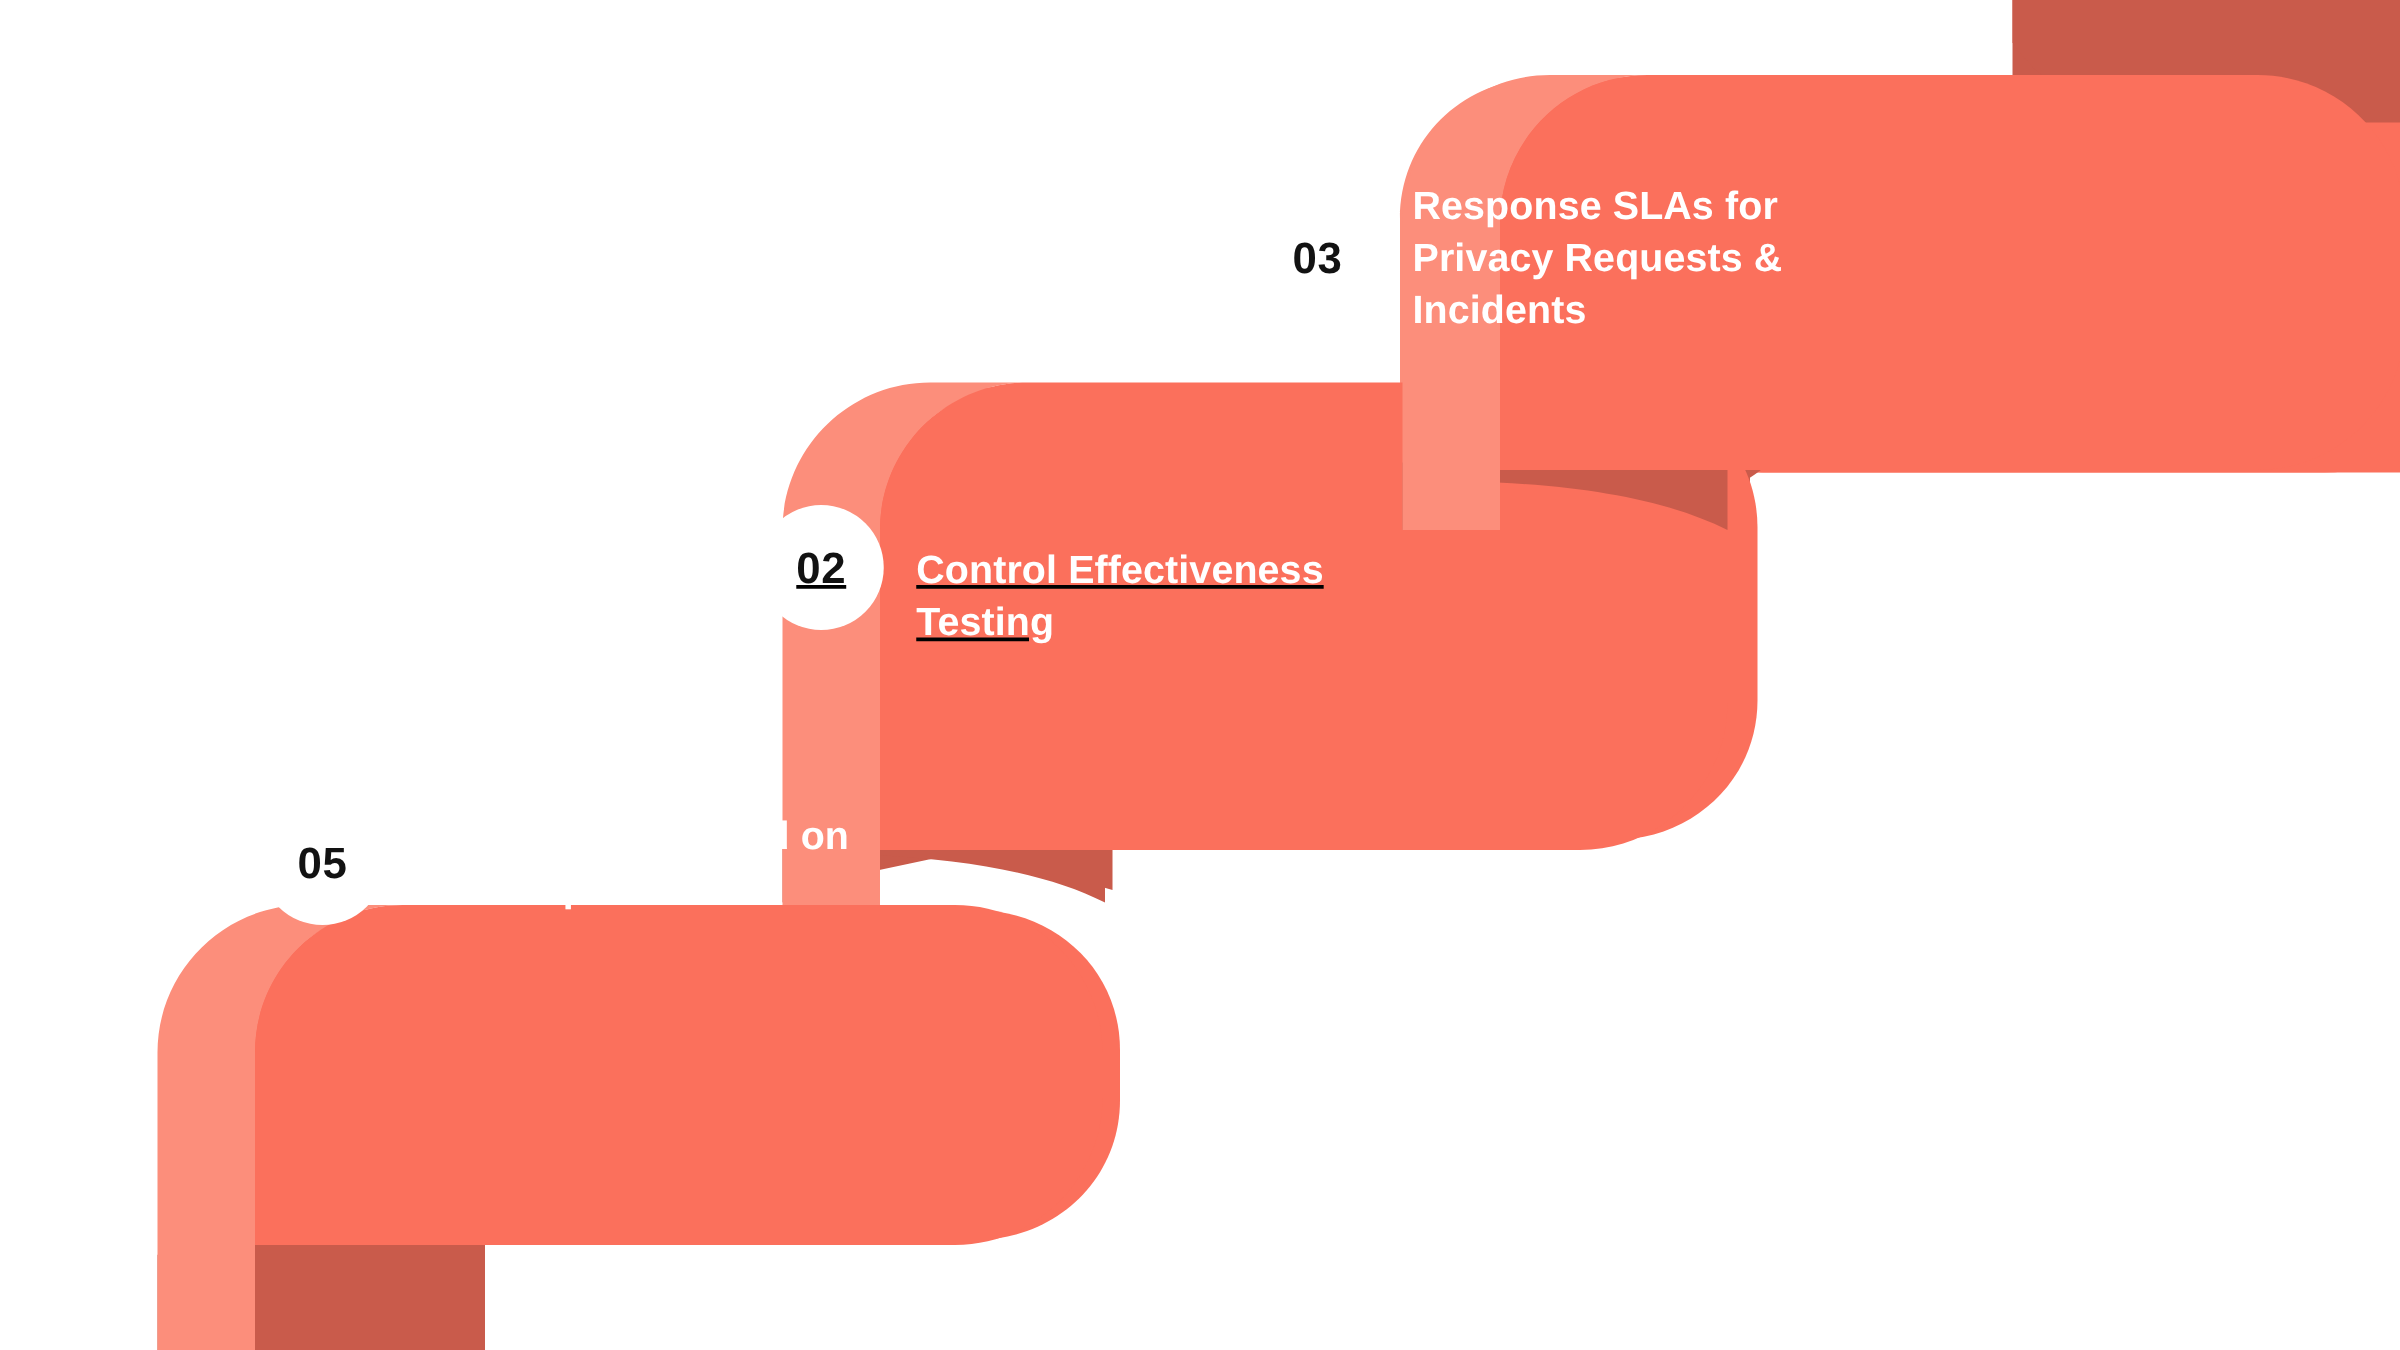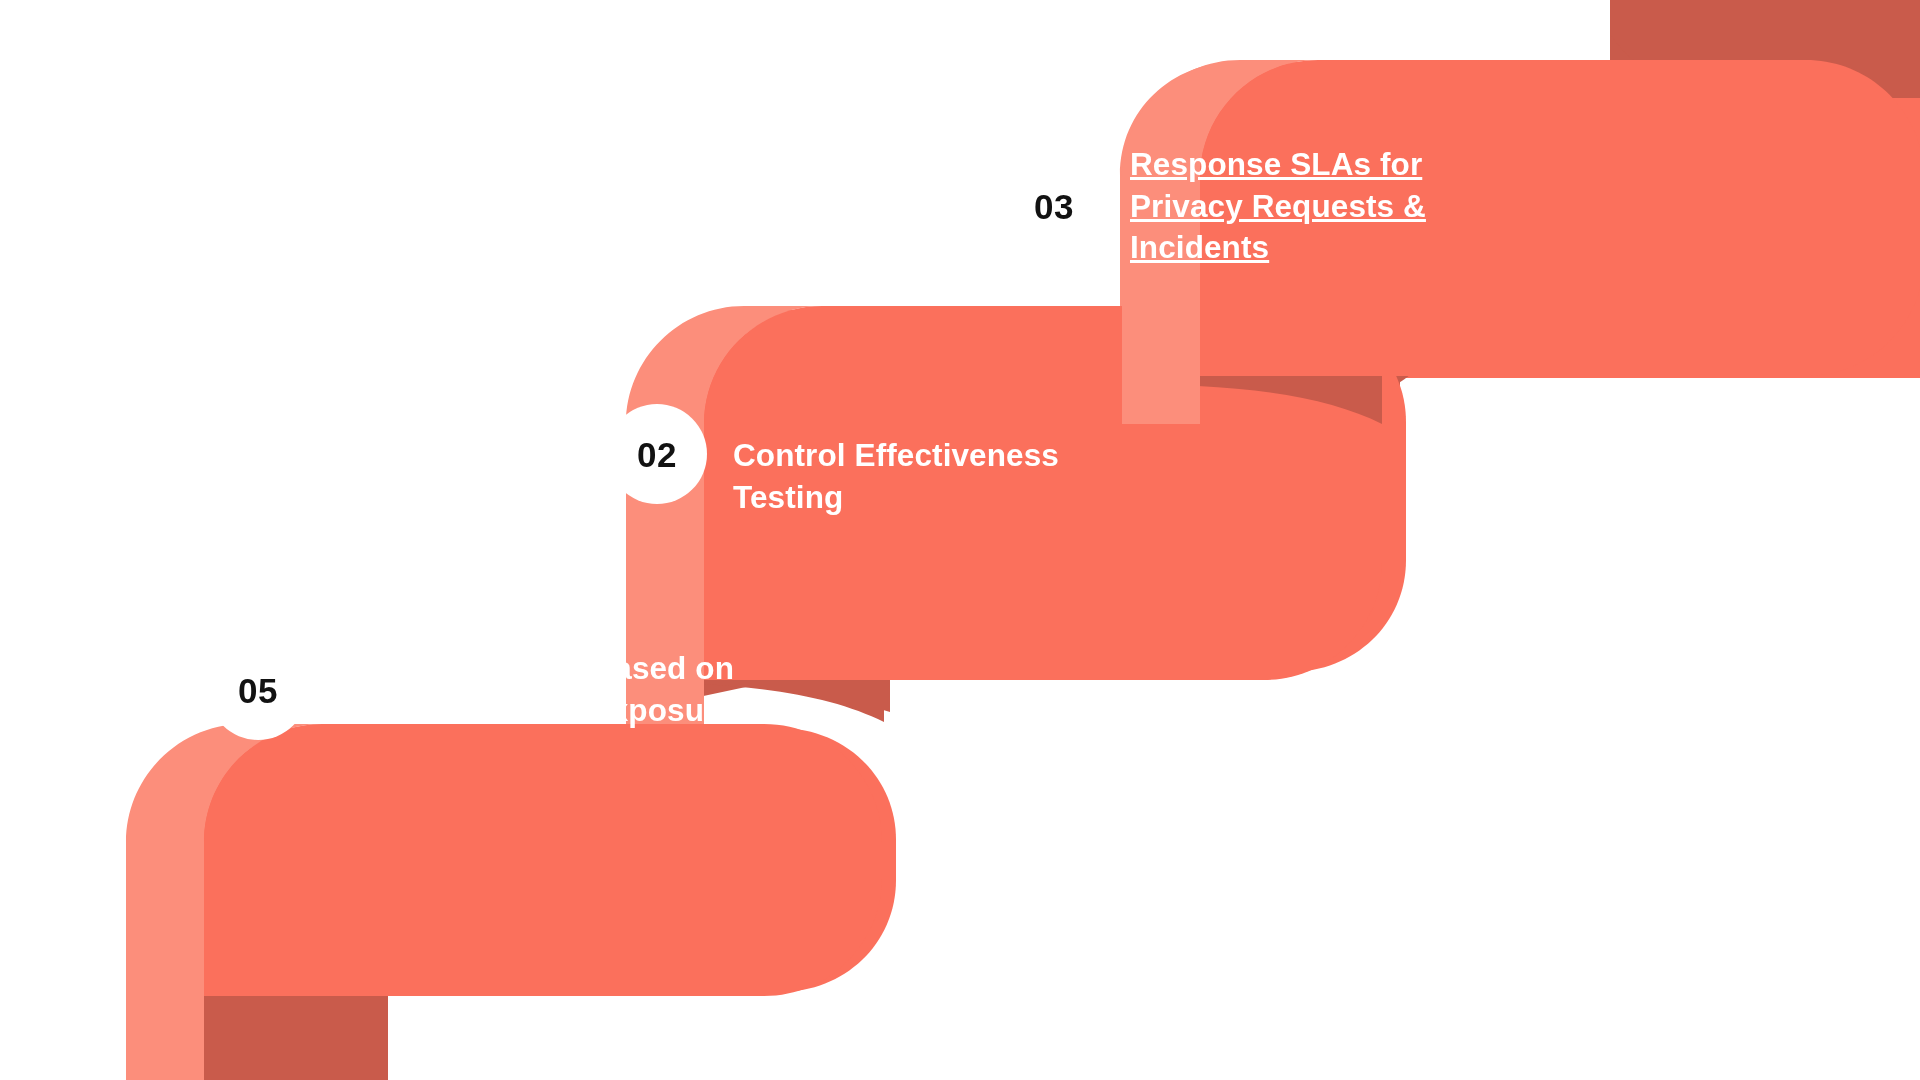--- a/index.html
+++ b/index.html
@@ -59,26 +59,26 @@
     color: #ffffff;
     font-size: 31.5px;
     font-weight: bold;
     line-height: 1.32;
     letter-spacing: 0.1px;
     max-width: 430px;
   }
 
   
   #content-1 { left: 208px; top: 640px; }
-  #content-2 { left: 607px; top: 390px; }
+  #content-2 { left: 607px; top: 390px; text-decoration: underline; }
   #content-3 { left: 1004px; top: 144px; }
 
-  #content-1 .step-title { max-width: 400px; text-align: right; }
+  #content-1 .step-title { max-width: 400px; }
   #content-2 .step-title { max-width: 330px; margin-top: 45px; }
-  #content-3 .step-title { max-width: 360px; text-decoration: underline; }
+  #content-3 .step-title { max-width: 360px; }
 </style>
 </head>
 <body>
 
 <div id="stage">
 
   <svg class="svg-layer" viewBox="0 0 1920 1080" xmlns="http://www.w3.org/2000/svg">
 
     <path fill="#C95B4B" d="M 1610 -40 L 1920 -40 L 1920 120 L 1700 120
              C 1660 120 1625 98 1610 62 Z"></path>

